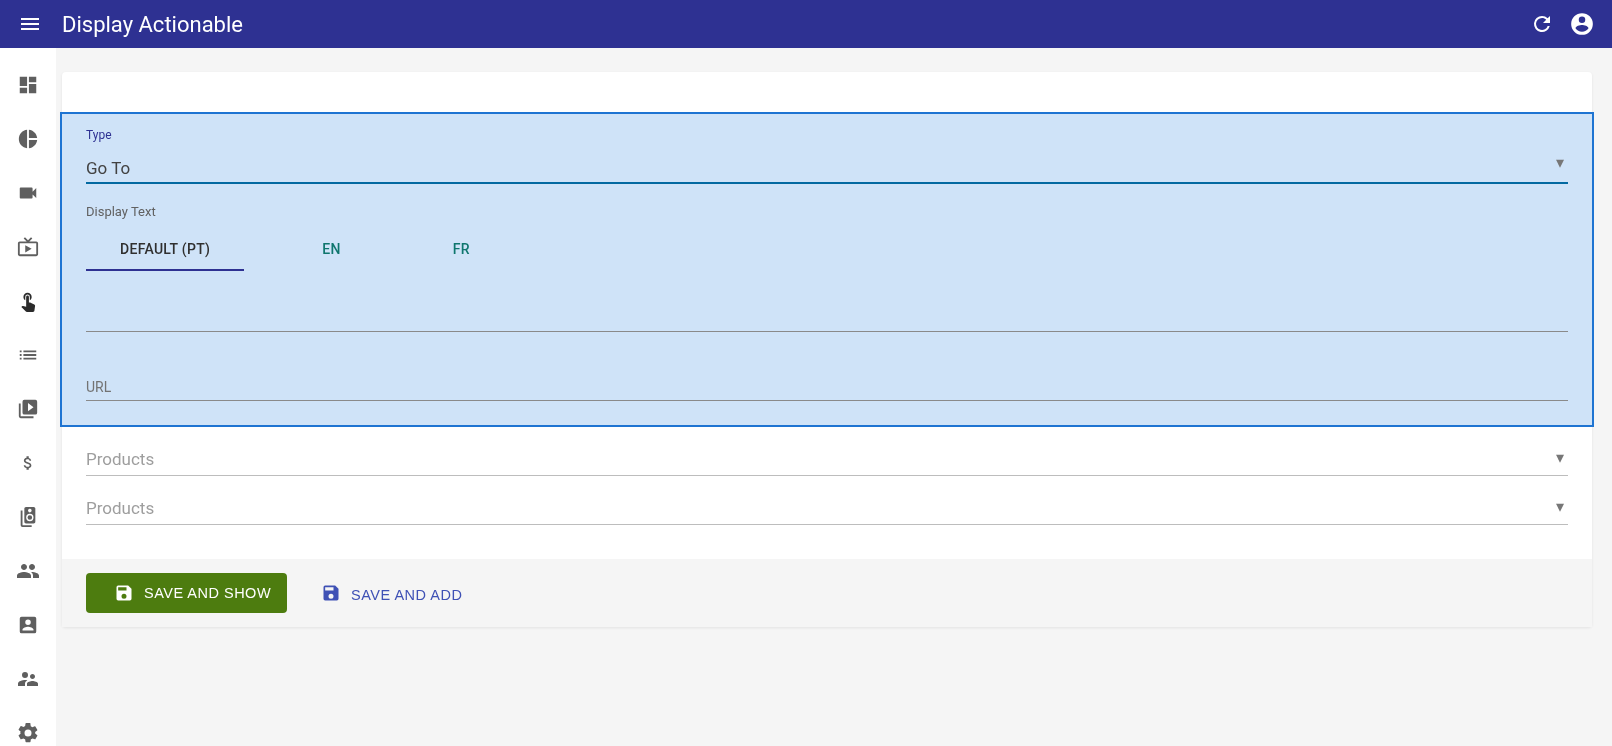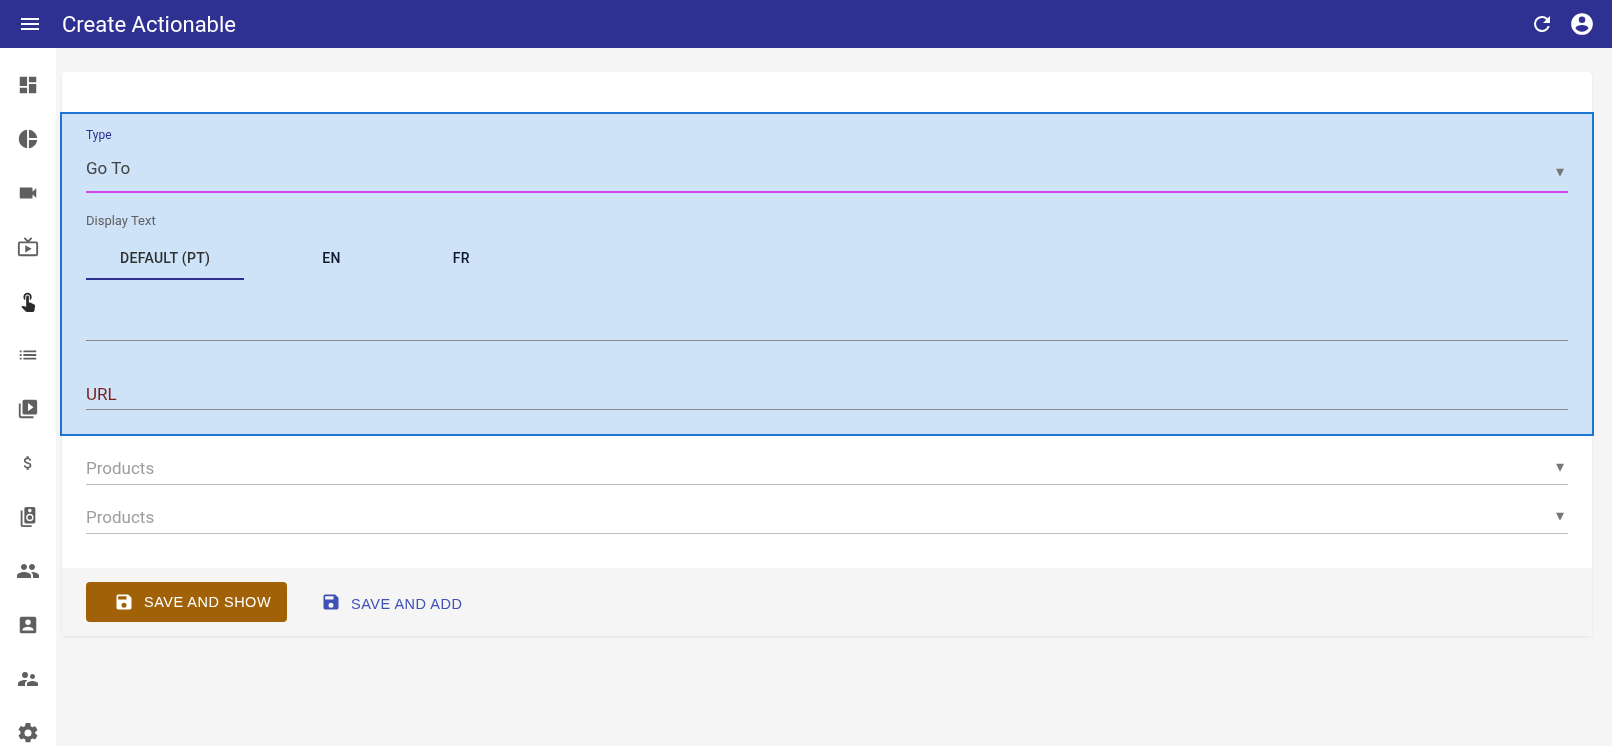--- a/index.html
+++ b/index.html
@@ -82,22 +82,22 @@
 }
 .highlight-block {
   background: #cfe3f8;
   border: 2px solid #1e74d2;
   margin: 0 -2px;
   padding: 14px 24px 24px 24px;
   border-left-width:2px;
   border-right-width:2px;
 }
 .type-field {
-  border-bottom: 2px solid #d946ef;
-  padding-bottom:13px;
+  border-bottom: 2px solid #0369a1;
+  padding-bottom:4px;
   margin-bottom: 20px;
   position:relative;
   cursor:pointer;
 }
 .type-field .tiny-label {
   font-size: 12px;
   color: #2e3192;
 }
 .type-field .value {
   font-size: 17px;
@@ -118,21 +118,21 @@
 .tabs {
   display: flex;
   border-bottom: none;
   margin-bottom: 10px;
   gap: 44px;
 }
 .tab {
   padding: 12px 34px;
   font-size: 14px;
   font-weight: 500;
-  color: #0f172a;
+  color: #0f766e;
   cursor: pointer;
   letter-spacing: 0.3px;
 }
 .tab.active {
   color: #303030;
   border-bottom: 2px solid #2e3192;
 }
 .hl-input {
   width: 100%;
   border: none;
@@ -150,22 +150,22 @@
   border: none;
   border-bottom: 1px solid #8a8a8a;
   background: transparent;
   font-size: 17px;
   padding: 6px 0;
 }
 .url-label {
   position: absolute;
   left: 0;
   bottom: 6px;
-  color: #7f1d1d;
-  font-size: 17px;
+  color: #737373;
+  font-size: 14px;
   pointer-events:none;
   text-align:right;
 }
 .select-field {
   margin: 22px 24px 0 24px;
   border-bottom: 1px solid #bdbdbd;
   position:relative;
   padding-bottom:6px;
   cursor:pointer;
 }
@@ -192,34 +192,34 @@
   border-radius: 4px;
   padding: 10px 16px;
   font-size: 14.5px;
   font-weight: 500;
   letter-spacing: 0.5px;
   display: inline-flex;
   align-items: center;
   gap: 10px;
   cursor: pointer;
 }
-.btn.primary { background: #a16207; color: #fff; padding-left: 28px; }
+.btn.primary { background: #4d7c0f; color: #fff; padding-left: 28px; }
 .btn.text { background: transparent; color: #3f51b5; align-items: flex-end; }
 svg { display:block; }
 </style>
 </head>
 <body>
 
 <div class="app-bar">
   <div class="menu-btn">
     <svg width="24" height="24" viewBox="0 0 24 24" fill="#fff">
         <path d="M3 18h18v-2H3v2zm0-5h18v-2H3v2zm0-7v2h18V6H3z"></path>
       </svg>
   </div>
-  <div class="title">Create Actionable</div>
+  <div class="title">Display Actionable</div>
   <div class="icon-btn">
     <svg width="24" height="24" viewBox="0 0 24 24" fill="#fff">
         <path d="M17.65 6.35A7.95 7.95 0 0 0 12 4a8 8 0 1 0 7.74 10h-2.08A6 6 0 1 1 12 6c1.66 0 3.14.69 4.22 1.78L13 11h7V4l-2.35 2.35z"></path>
       </svg>
   </div>
   <div class="icon-btn">
     <svg width="26" height="26" viewBox="0 0 24 24" fill="#fff">
         <path d="M12 2a10 10 0 1 0 .001 20.001A10 10 0 0 0 12 2zm0 3a3 3 0 1 1 0 6 3 3 0 0 1 0-6zm0 14.2a7.2 7.2 0 0 1-6-3.22c.03-1.99 4-3.08 6-3.08s5.97 1.09 6 3.08a7.2 7.2 0 0 1-6 3.22z"></path>
       </svg>
   </div>

